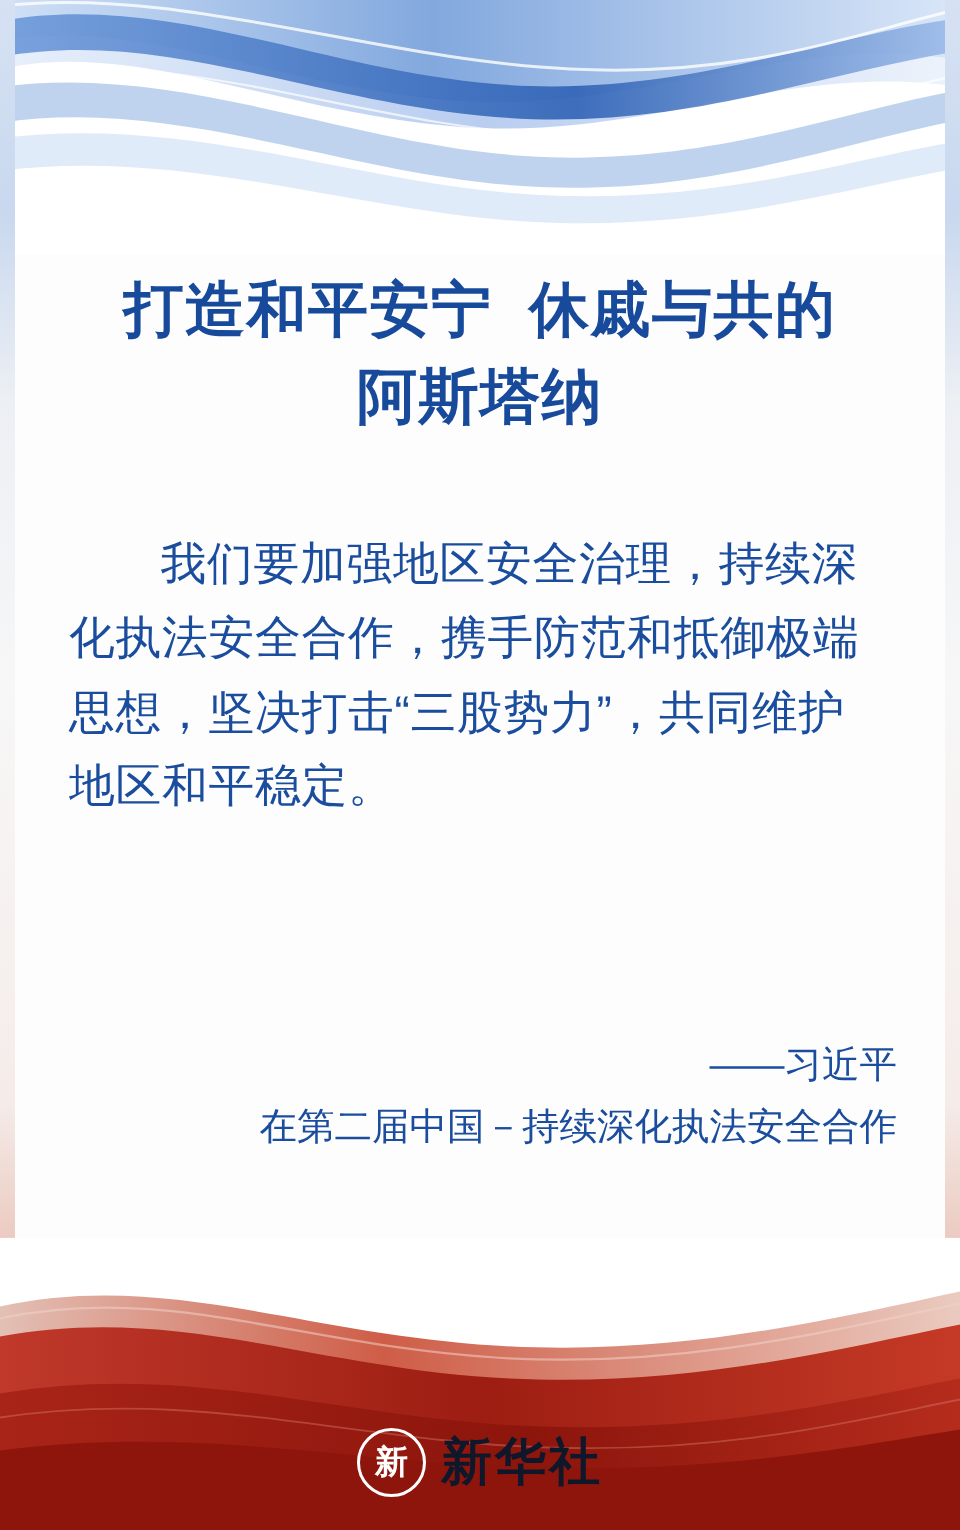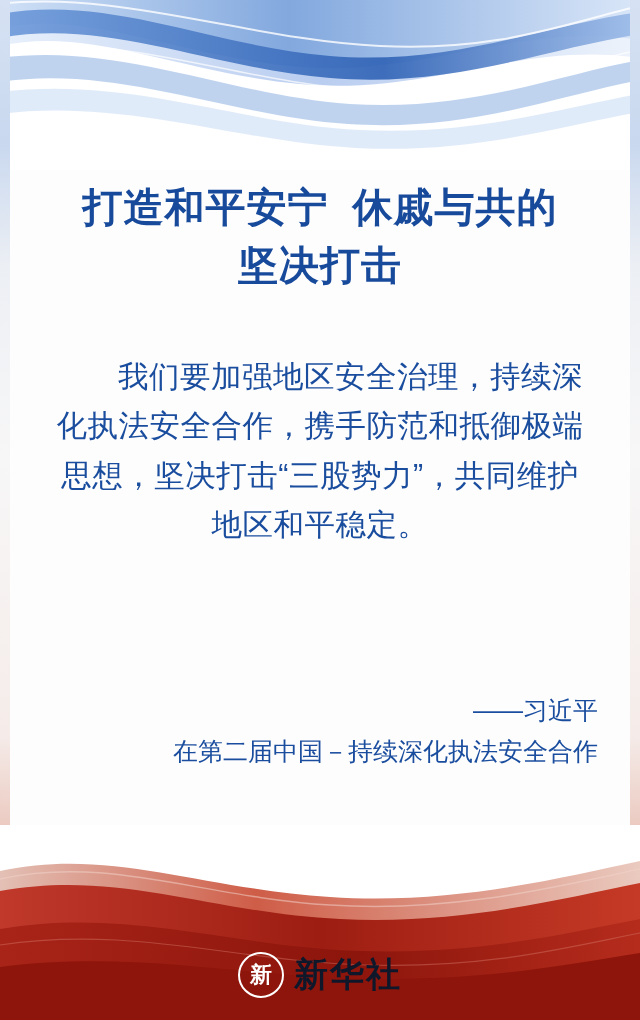--- a/index.html
+++ b/index.html
@@ -68,21 +68,21 @@
   
   .quote {
     position: absolute;
     top: 352px;
     left: 46px;
     width: 548px;
     color: #1a4d9e;
     font-size: 30.5px;
     line-height: 1.62;
     letter-spacing: 0.5px;
-    text-align: center;
+    text-align: left;
     text-indent: 2em;
     font-weight: normal;
   }
 
   
   .attribution {
     position: absolute;
     top: 690px;
     left: 0;
     width: 640px;
@@ -176,21 +176,21 @@
       <path d="M0,4 C120,-10 250,40 380,46 C500,52 570,22 640,6" fill="none" stroke="#ffffff" stroke-width="2" opacity="0.8"></path>
       <path d="M0,48 C130,32 240,84 370,90 C490,96 570,64 640,50" fill="none" stroke="#ffffff" stroke-width="1.5" opacity="0.7"></path>
     </svg>
   </div>
 
   <div class="side-bar left"></div>
   <div class="side-bar right"></div>
 
   <div class="headline">
     <span class="line">打造和平安宁  休戚与共的</span>
-    <span class="line">坚决打击</span>
+    <span class="line">阿斯塔纳</span>
   </div>
 
   <div class="quote">我们要加强地区安全治理，持续深化执法安全合作，携手防范和抵御极端思想，坚决打击“三股势力”，共同维护地区和平稳定。</div>
 
   <div class="attribution">
     <span class="attr-line">——习近平</span>
     <span class="attr-line">在第二届中国－持续深化执法安全合作</span>
   </div>
 
   <div class="bottom-deco">

